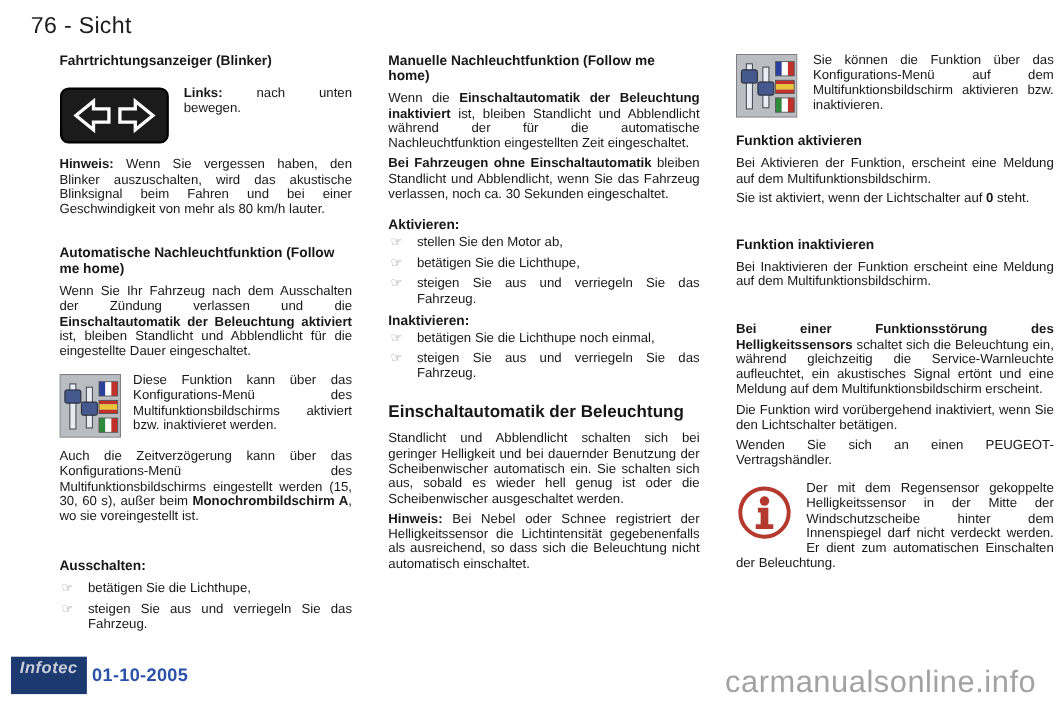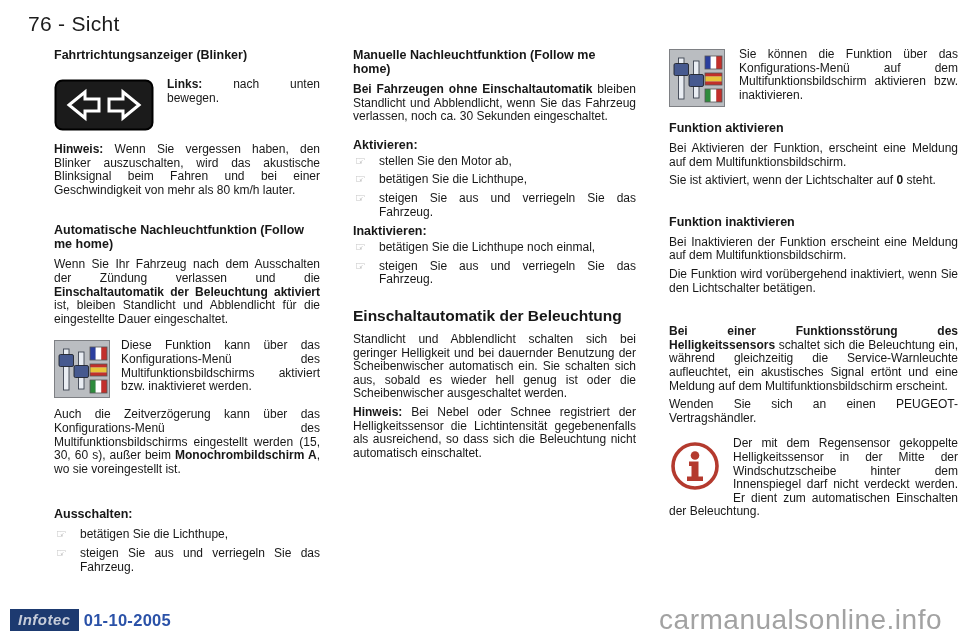--- a/index.html
+++ b/index.html
@@ -23,21 +23,21 @@
   .media{position:relative;margin:18px 0 8px 0;}
   .media .ic{position:absolute;left:0;top:1px;}
   .mt-blinker{margin-left:113px;min-height:56px;}
   .mt-config{margin-left:67px;min-height:60px;}
   .mt-config3{margin-left:70px;min-height:60px;}
   .media-top{margin-top:0;}
   .float-ic{float:left;margin:3px 12px 2px 0;}
   .clear{clear:both;}
   
   .infotec{position:absolute;left:10px;bottom:9px;display:flex;align-items:center;}
-  .infotec .box{background:#1d3a70;color:#c7cdda;font-weight:bold;font-style:italic;font-size:15px;padding:2px 8px 3px 8px;letter-spacing:.5px;}
+  .infotec .box{background:#1d3a70;color:#c7cdda;font-weight:bold;font-style:italic;font-size:15px;padding:2px 8px 15px 8px;letter-spacing:.5px;}
   .infotec .date{color:#2b52a8;font-weight:bold;font-size:16.5px;margin-left:5px;letter-spacing:.3px;}
   .watermark{position:absolute;right:18px;bottom:4px;color:#a2a2a2;font-size:28px;letter-spacing:.5px;}
 </style>
 </head>
 <body>
 
 <div class="page">
 
   <div class="hdr">76 - Sicht</div>
 
@@ -105,20 +105,21 @@
         <div class="h3">Ausschalten:</div>
         <ul>
           <li><span class="hand">☞</span><span>betätigen Sie die Lichthupe,</span></li>
           <li><span class="hand">☞</span><span>steigen Sie aus und verriegeln Sie das Fahrzeug.</span></li>
         </ul>
       </div>
     </div>
 
     <div class="col c2">
       <div class="h3">Manuelle Nachleuchtfunktion (Follow me home)</div>
+      <p><span>Wenn die </span><span class="b">Einschaltautomatik der Beleuchtung inaktiviert</span><span> ist, bleiben Standlicht und Abblendlicht während der für die automatische Nachleuchtfunktion eingestellten Zeit eingeschaltet.</span></p>
       <p><span class="b">Bei Fahrzeugen ohne Einschaltautomatik</span><span> bleiben Standlicht und Abblendlicht, wenn Sie das Fahrzeug verlassen, noch ca. 30 Sekunden eingeschaltet.</span></p>
 
       <div class="h3" style="margin-top:14px;margin-bottom:3px;">Aktivieren:</div>
       <ul>
         <li><span class="hand">☞</span><span>stellen Sie den Motor ab,</span></li>
         <li><span class="hand">☞</span><span>betätigen Sie die Lichthupe,</span></li>
         <li><span class="hand">☞</span><span>steigen Sie aus und verriegeln Sie das Fahrzeug.</span></li>
       </ul>
       <div class="h3" style="margin-bottom:3px;">Inaktivieren:</div>
       <ul>
@@ -164,23 +165,23 @@
           <p>Sie können die Funktion über das Konfigurations-Menü auf dem Multifunktionsbildschirm aktivieren bzw. inaktivieren.</p>
         </div>
       </div>
 
       <div class="h3" style="margin-top:13px;">Funktion aktivieren</div>
       <p>Bei Aktivieren der Funktion, erscheint eine Meldung auf dem Multifunktionsbildschirm.</p>
       <p><span>Sie ist aktiviert, wenn der Lichtschalter auf </span><span class="b">0</span><span> steht.</span></p>
 
       <div class="h3" style="margin-top:27px;">Funktion inaktivieren</div>
       <p>Bei Inaktivieren der Funktion erscheint eine Meldung auf dem Multifunktionsbildschirm.</p>
+      <p style="margin-top:30px;"><span class="b">Bei einer Funktionsstörung des Helligkeitssensors</span><span> schaltet sich die Beleuchtung ein, während gleichzeitig die Service-Warnleuchte aufleuchtet, ein akustisches Signal ertönt und eine Meldung auf dem Multifunktionsbildschirm erscheint.</span></p>
+
       <p>Die Funktion wird vorübergehend inaktiviert, wenn Sie den Lichtschalter betätigen.</p>
-
-      <p style="margin-top:30px;"><span class="b">Bei einer Funktionsstörung des Helligkeitssensors</span><span> schaltet sich die Beleuchtung ein, während gleichzeitig die Service-Warnleuchte aufleuchtet, ein akustisches Signal ertönt und eine Meldung auf dem Multifunktionsbildschirm erscheint.</span></p>
       <p>Wenden Sie sich an einen PEUGEOT-Vertragshändler.</p>
 
       <div style="margin-top:12px;">
         <span class="float-ic">
           <svg width="52" height="52" viewBox="0 0 52 52">
             <circle cx="26" cy="26" r="22" fill="#fff" stroke="#b43a2e" stroke-width="3.6"></circle>
             <circle cx="26" cy="15.5" r="4.3" fill="#b43a2e"></circle>
             <path d="M20 21.5 h9.5 v15 h4.5 v4.5 H18 v-4.5 h4.5 v-10.5 h-2.5 z" fill="#b43a2e"></path>
           </svg>
         </span>

